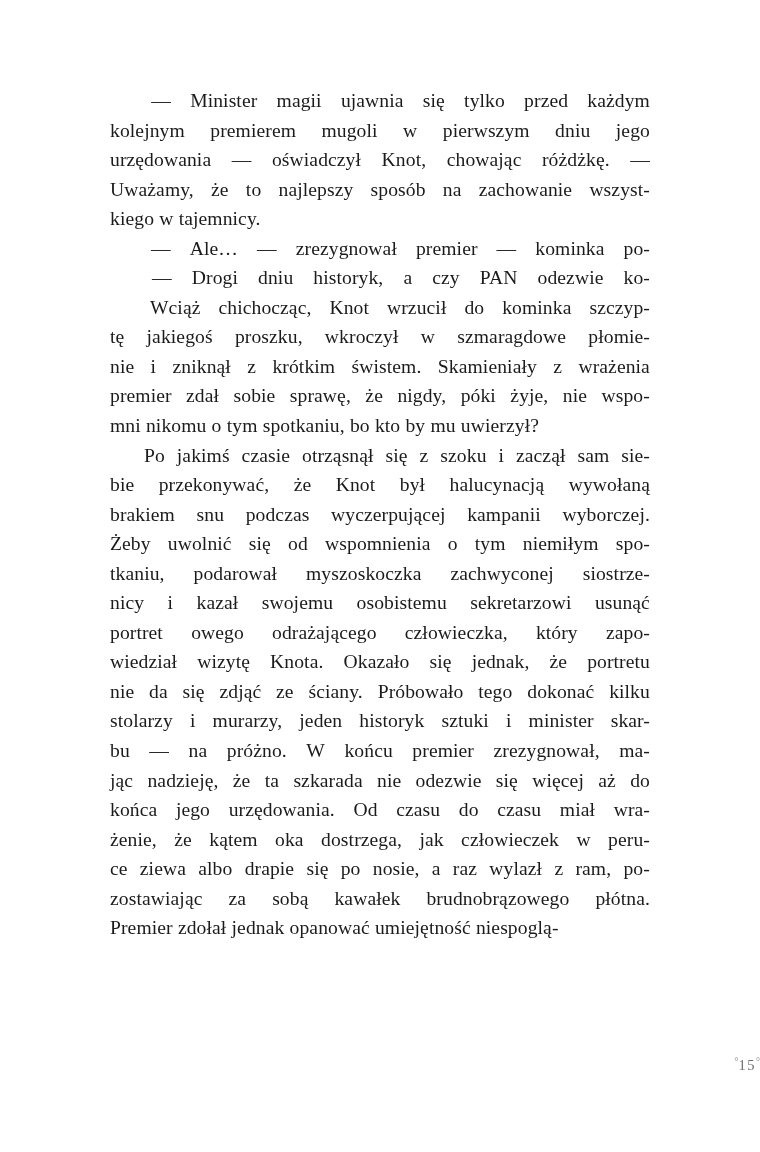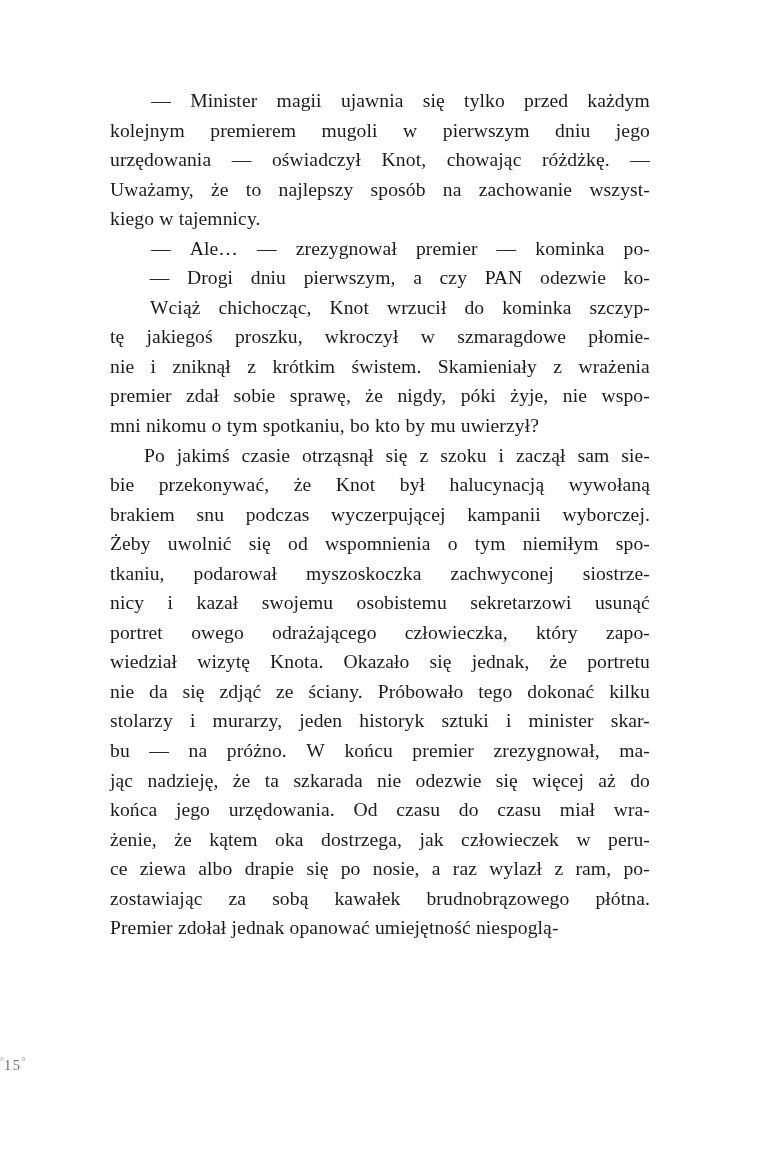--- a/index.html
+++ b/index.html
@@ -62,21 +62,21 @@
     display: inline-block;
     width: 22px;
   }
 
   
   .folio {
     position: absolute;
     left: 0;
     right: 0;
     top: 1052px;
-    text-align: left;
+    text-align: right;
     font-size: 14.5px;
     line-height: 20px;
     color: #6f6f6f;
     letter-spacing: 0.16em;
   }
   .folio .mark {
     font-size: 10px;
     vertical-align: 0.45em;
     color: #8a8a8a;
     letter-spacing: 0;
@@ -87,21 +87,21 @@
   }
 </style>
 </head>
 <body>
 
 <div class="page">
 
   <div class="textblock" id="textblock">
       <p class="para"><span class="line justify"><span class="indent"></span><span class="w">—</span><span class="w">Minister</span><span class="w">magii</span><span class="w">ujawnia</span><span class="w">się</span><span class="w">tylko</span><span class="w">przed</span><span class="w">każdym</span></span><span class="line justify"><span class="w">kolejnym</span><span class="w">premierem</span><span class="w">mugoli</span><span class="w">w</span><span class="w">pierwszym</span><span class="w">dniu</span><span class="w">jego</span></span><span class="line justify"><span class="w">urzędowania</span><span class="w">—</span><span class="w">oświadczył</span><span class="w">Knot,</span><span class="w">chowając</span><span class="w">różdżkę.</span><span class="w">—</span></span><span class="line justify"><span class="w">Uważamy,</span><span class="w">że</span><span class="w">to</span><span class="w">najlepszy</span><span class="w">sposób</span><span class="w">na</span><span class="w">zachowanie</span><span class="w">wszyst-</span></span><span class="line">kiego w tajemnicy.</span></p>
       <p class="para"><span class="line justify"><span class="indent"></span><span class="w">—</span><span class="w">Ale…</span><span class="w">—</span><span class="w">zrezygnował</span><span class="w">premier</span><span class="w">—</span><span class="w">kominka</span><span class="w">po-</span></span></p>
-      <p class="para"><span class="line justify"><span class="indent"></span><span class="w">—</span><span class="w">Drogi</span><span class="w">dniu</span><span class="w">pierwszym,</span><span class="w">a</span><span class="w">czy</span><span class="w">PAN</span><span class="w">odezwie</span><span class="w">ko-</span></span></p>
+      <p class="para"><span class="line justify"><span class="indent"></span><span class="w">—</span><span class="w">Drogi</span><span class="w">dniu</span><span class="w">historyk,</span><span class="w">a</span><span class="w">czy</span><span class="w">PAN</span><span class="w">odezwie</span><span class="w">ko-</span></span></p>
       <p class="para"><span class="line justify"><span class="indent"></span><span class="w">Wciąż</span><span class="w">chichocząc,</span><span class="w">Knot</span><span class="w">wrzucił</span><span class="w">do</span><span class="w">kominka</span><span class="w">szczyp-</span></span><span class="line justify"><span class="w">tę</span><span class="w">jakiegoś</span><span class="w">proszku,</span><span class="w">wkroczył</span><span class="w">w</span><span class="w">szmaragdowe</span><span class="w">płomie-</span></span><span class="line justify"><span class="w">nie</span><span class="w">i</span><span class="w">zniknął</span><span class="w">z</span><span class="w">krótkim</span><span class="w">świstem.</span><span class="w">Skamieniały</span><span class="w">z</span><span class="w">wrażenia</span></span><span class="line justify"><span class="w">premier</span><span class="w">zdał</span><span class="w">sobie</span><span class="w">sprawę,</span><span class="w">że</span><span class="w">nigdy,</span><span class="w">póki</span><span class="w">żyje,</span><span class="w">nie</span><span class="w">wspo-</span></span><span class="line">mni nikomu o tym spotkaniu, bo kto by mu uwierzył?</span></p>
       <p class="para"><span class="line justify"><span class="indent"></span><span class="w">Po</span><span class="w">jakimś</span><span class="w">czasie</span><span class="w">otrząsnął</span><span class="w">się</span><span class="w">z</span><span class="w">szoku</span><span class="w">i</span><span class="w">zaczął</span><span class="w">sam</span><span class="w">sie-</span></span><span class="line justify"><span class="w">bie</span><span class="w">przekonywać,</span><span class="w">że</span><span class="w">Knot</span><span class="w">był</span><span class="w">halucynacją</span><span class="w">wywołaną</span></span><span class="line justify"><span class="w">brakiem</span><span class="w">snu</span><span class="w">podczas</span><span class="w">wyczerpującej</span><span class="w">kampanii</span><span class="w">wyborczej.</span></span><span class="line justify"><span class="w">Żeby</span><span class="w">uwolnić</span><span class="w">się</span><span class="w">od</span><span class="w">wspomnienia</span><span class="w">o</span><span class="w">tym</span><span class="w">niemiłym</span><span class="w">spo-</span></span><span class="line justify"><span class="w">tkaniu,</span><span class="w">podarował</span><span class="w">myszoskoczka</span><span class="w">zachwyconej</span><span class="w">siostrze-</span></span><span class="line justify"><span class="w">nicy</span><span class="w">i</span><span class="w">kazał</span><span class="w">swojemu</span><span class="w">osobistemu</span><span class="w">sekretarzowi</span><span class="w">usunąć</span></span><span class="line justify"><span class="w">portret</span><span class="w">owego</span><span class="w">odrażającego</span><span class="w">człowieczka,</span><span class="w">który</span><span class="w">zapo-</span></span><span class="line justify"><span class="w">wiedział</span><span class="w">wizytę</span><span class="w">Knota.</span><span class="w">Okazało</span><span class="w">się</span><span class="w">jednak,</span><span class="w">że</span><span class="w">portretu</span></span><span class="line justify"><span class="w">nie</span><span class="w">da</span><span class="w">się</span><span class="w">zdjąć</span><span class="w">ze</span><span class="w">ściany.</span><span class="w">Próbowało</span><span class="w">tego</span><span class="w">dokonać</span><span class="w">kilku</span></span><span class="line justify"><span class="w">stolarzy</span><span class="w">i</span><span class="w">murarzy,</span><span class="w">jeden</span><span class="w">historyk</span><span class="w">sztuki</span><span class="w">i</span><span class="w">minister</span><span class="w">skar-</span></span><span class="line justify"><span class="w">bu</span><span class="w">—</span><span class="w">na</span><span class="w">próżno.</span><span class="w">W</span><span class="w">końcu</span><span class="w">premier</span><span class="w">zrezygnował,</span><span class="w">ma-</span></span><span class="line justify"><span class="w">jąc</span><span class="w">nadzieję,</span><span class="w">że</span><span class="w">ta</span><span class="w">szkarada</span><span class="w">nie</span><span class="w">odezwie</span><span class="w">się</span><span class="w">więcej</span><span class="w">aż</span><span class="w">do</span></span><span class="line justify"><span class="w">końca</span><span class="w">jego</span><span class="w">urzędowania.</span><span class="w">Od</span><span class="w">czasu</span><span class="w">do</span><span class="w">czasu</span><span class="w">miał</span><span class="w">wra-</span></span><span class="line justify"><span class="w">żenie,</span><span class="w">że</span><span class="w">kątem</span><span class="w">oka</span><span class="w">dostrzega,</span><span class="w">jak</span><span class="w">człowieczek</span><span class="w">w</span><span class="w">peru-</span></span><span class="line justify"><span class="w">ce</span><span class="w">ziewa</span><span class="w">albo</span><span class="w">drapie</span><span class="w">się</span><span class="w">po</span><span class="w">nosie,</span><span class="w">a</span><span class="w">raz</span><span class="w">wylazł</span><span class="w">z</span><span class="w">ram,</span><span class="w">po-</span></span><span class="line justify"><span class="w">zostawiając</span><span class="w">za</span><span class="w">sobą</span><span class="w">kawałek</span><span class="w">brudnobrązowego</span><span class="w">płótna.</span></span><span class="line">Premier zdołał jednak opanować umiejętność niespoglą-</span></p>
     </div>
 
   <div class="folio">
     <span class="mark">°</span><span class="num">15</span><span class="mark">°</span>
   </div>
 
 </div>
 

